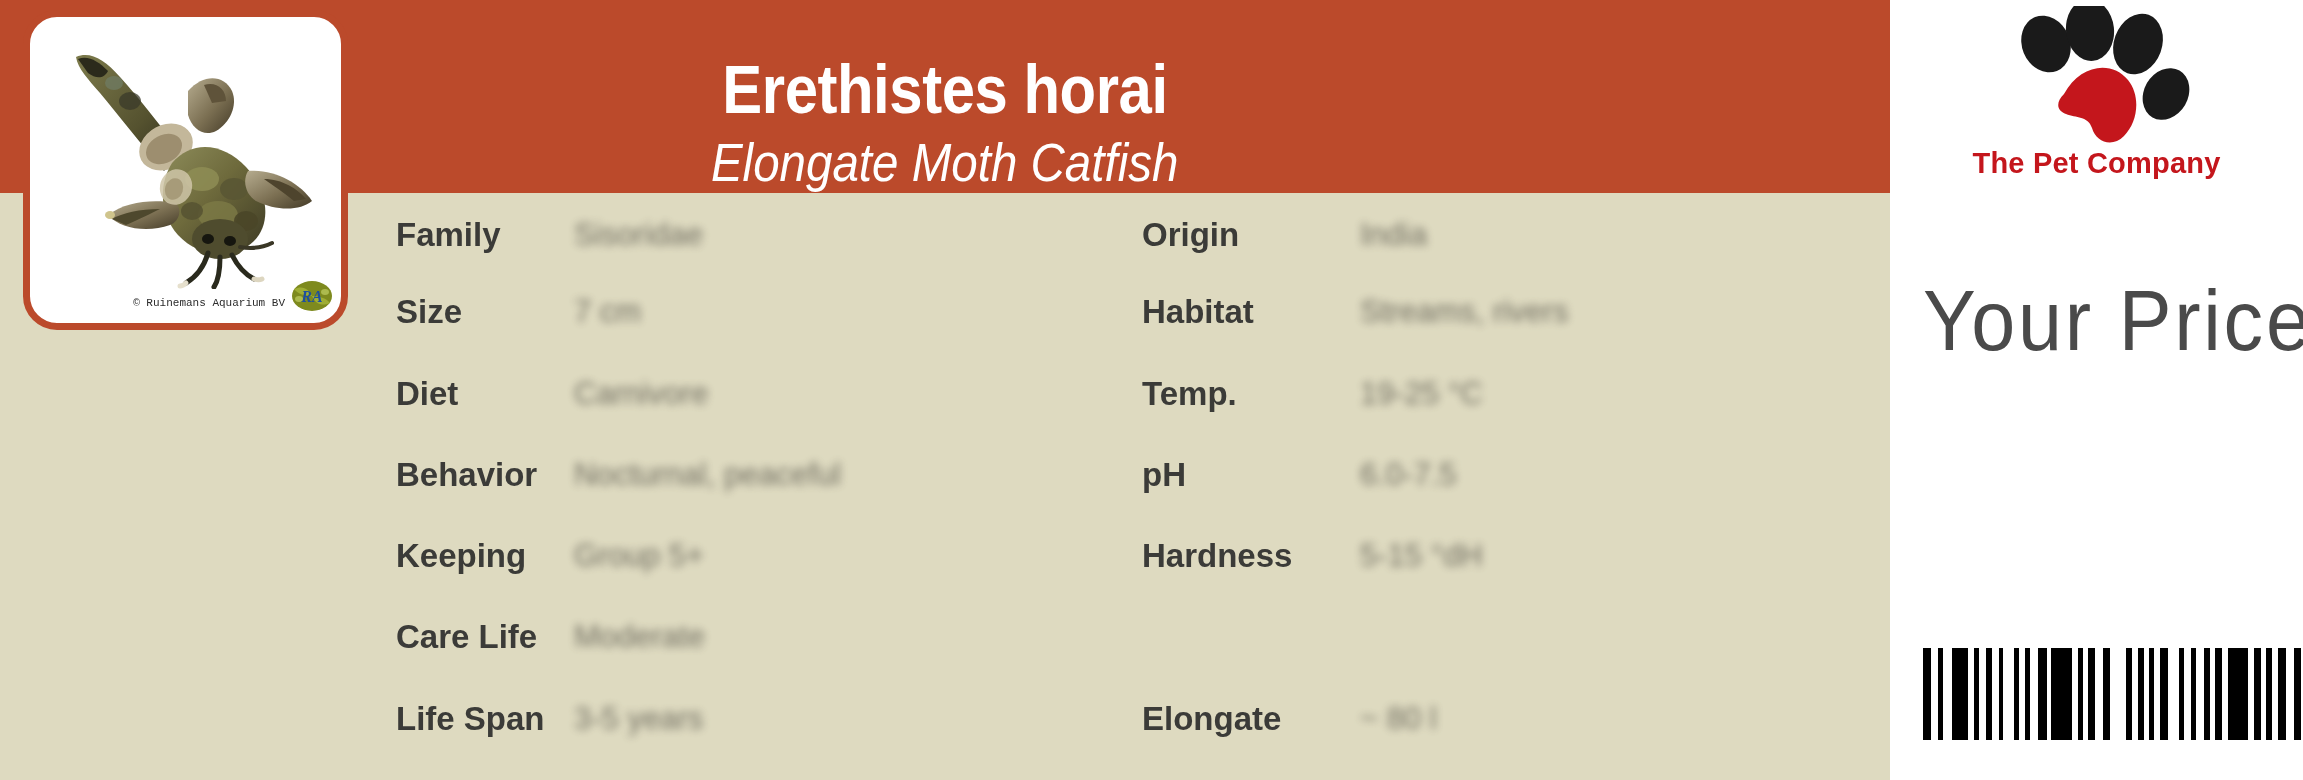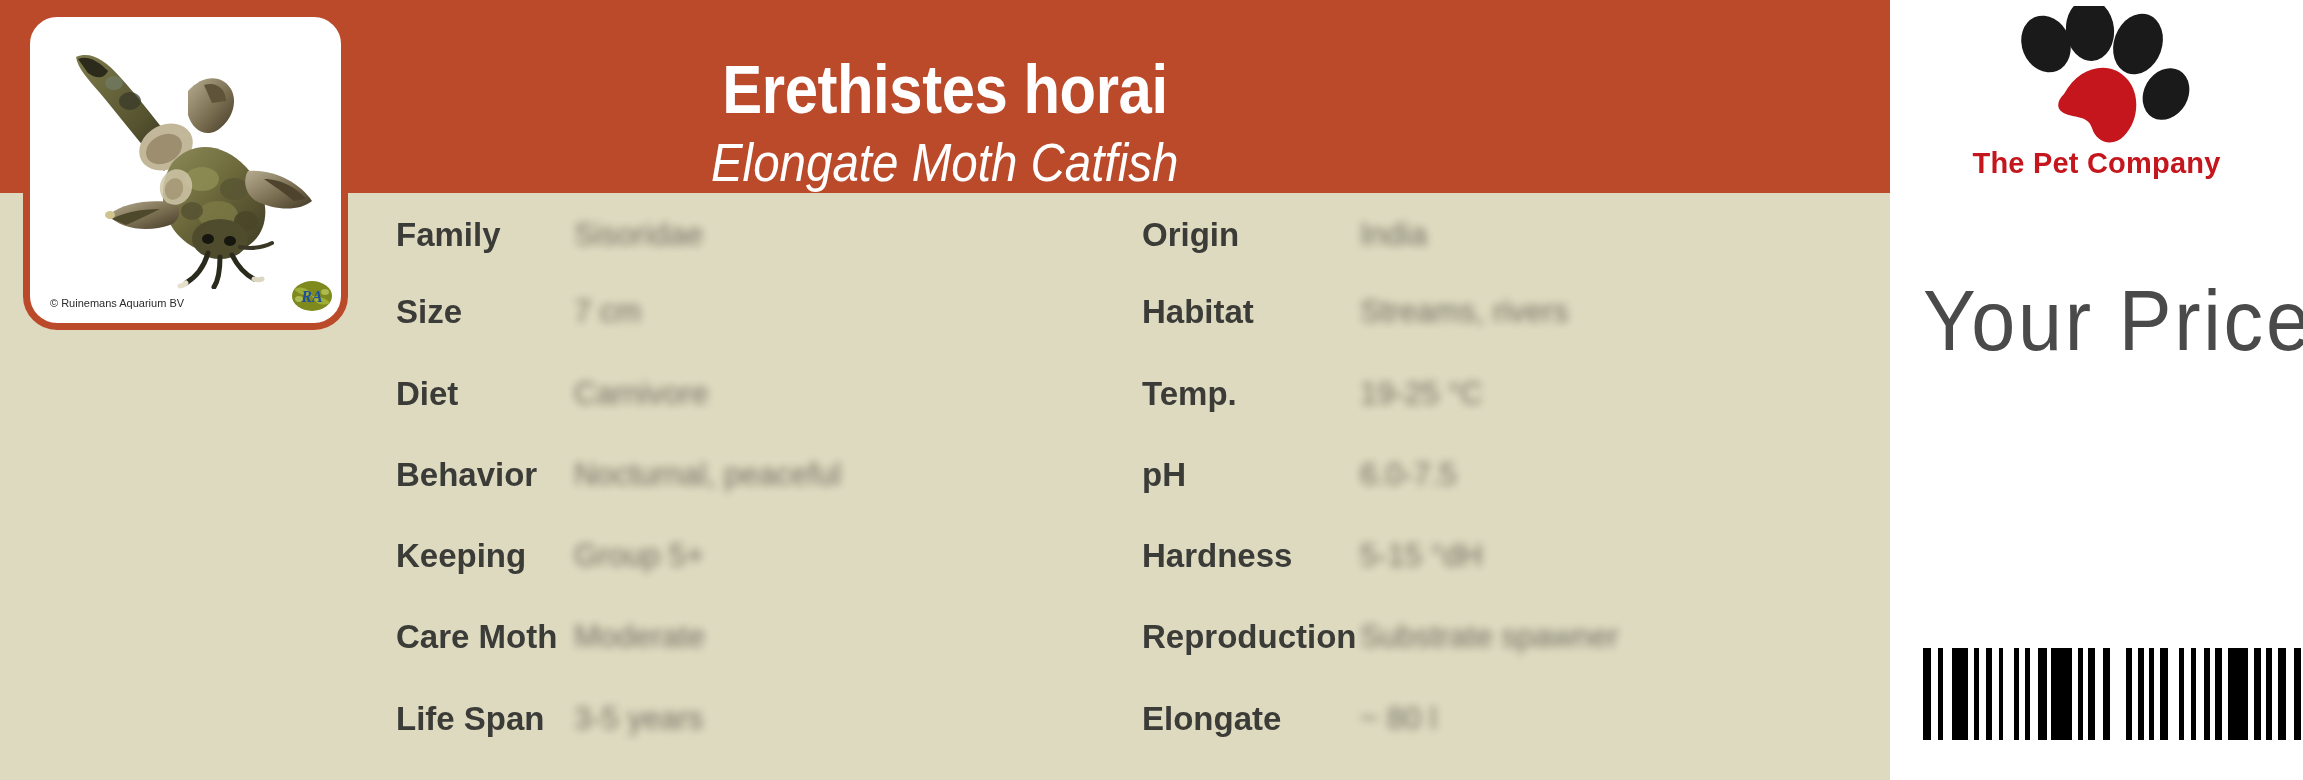--- a/index.html
+++ b/index.html
@@ -48,23 +48,23 @@
     background:#ffffff;border:7px solid #bb4a2b;border-radius:34px;
     box-sizing:border-box;overflow:hidden;
   }
   .photo-stage{position:absolute;left:0;top:0;right:0;bottom:0;}
 
   
   .fish{position:absolute;left:38px;top:22px;width:250px;height:250px;}
 
   .credit{
     position:absolute;left:20px;bottom:14px;right:56px;
-    font-family:Liberation Sans, sans-serif;
+    font-family:Liberation Mono, monospace;
     font-size:11px;line-height:12px;color:#2b2b2b;
-    text-align:left;white-space:nowrap;
+    text-align:right;white-space:nowrap;
   }
   .ra-logo{
     position:absolute;right:8px;bottom:10px;width:42px;height:34px;
   }
 
   
   .spec-cols{
     position:absolute;left:0;top:193px;width:1890px;height:587px;
   }
   .spec-col{position:absolute;top:0;height:587px;}
@@ -231,21 +231,21 @@
         </div>
         <div class="spec-row" style="top:262px">
           <span class="spec-label">Behavior</span>
           <span class="spec-value">Nocturnal, peaceful</span>
         </div>
         <div class="spec-row" style="top:343px">
           <span class="spec-label">Keeping</span>
           <span class="spec-value">Group 5+</span>
         </div>
         <div class="spec-row" style="top:424px">
-          <span class="spec-label">Care Moth</span>
+          <span class="spec-label">Care Life</span>
           <span class="spec-value">Moderate</span>
         </div>
         <div class="spec-row" style="top:506px">
           <span class="spec-label">Life Span</span>
           <span class="spec-value">3-5 years</span>
         </div>
       </div>
 
       <div class="spec-col col-right">
         <div class="spec-row" style="top:22px">
@@ -260,24 +260,20 @@
           <span class="spec-label">Temp.</span>
           <span class="spec-value">19-25 °C</span>
         </div>
         <div class="spec-row" style="top:262px">
           <span class="spec-label">pH</span>
           <span class="spec-value">6.0-7.5</span>
         </div>
         <div class="spec-row" style="top:343px">
           <span class="spec-label">Hardness</span>
           <span class="spec-value">5-15 °dH</span>
-        </div>
-        <div class="spec-row" style="top:424px">
-          <span class="spec-label">Reproduction</span>
-          <span class="spec-value">Substrate spawner</span>
         </div>
         <div class="spec-row" style="top:506px">
           <span class="spec-label">Elongate</span>
           <span class="spec-value">~ 80 l</span>
         </div>
       </div>
 
     </div>
   </div>
 

